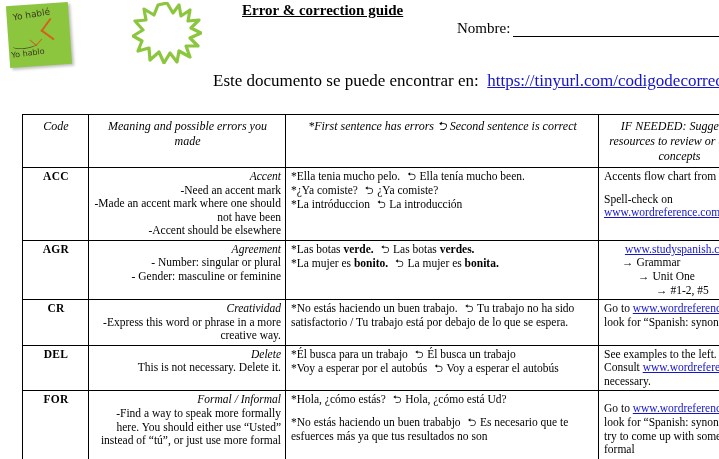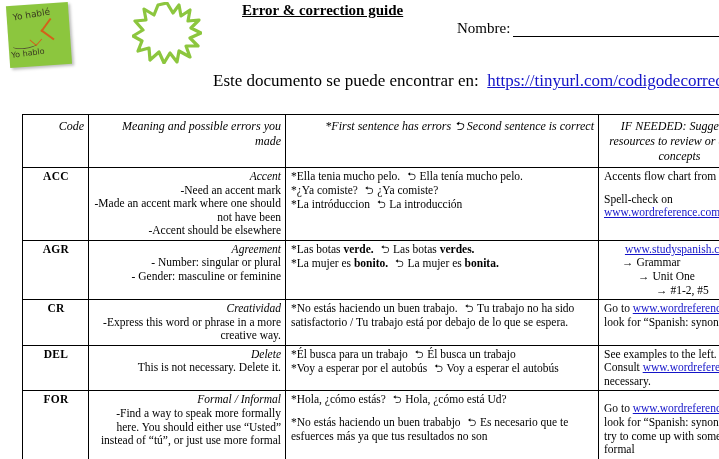--- a/index.html
+++ b/index.html
@@ -144,21 +144,21 @@
     font-size: 11.5px;
     line-height: 1.18;
   }
   .col-code  { width: 56px; }
   .col-mean  { width: 187px; text-align: right; }
   .col-ex    { width: 303px; }
   .col-ref   { width: 151px; }
 
   
   .thead td {
-    text-align: right;
+    text-align: center;
     font-style: italic;
     font-size: 12px;
     padding-top: 4px;
     padding-bottom: 3px;
     line-height: 1.25;
   }
   .thead td.col-ref { text-align: center; }
 
   
   .code-cell {
@@ -229,21 +229,21 @@
     </tr>
   <tr>
         <td class="col-code code-cell">ACC</td>
         <td class="col-mean">
           <div class="term">Accent</div>
           <div>-Need an accent mark</div>
           <div>-Made an accent mark where one should not have been</div>
           <div>-Accent should be elsewhere</div>
         </td>
         <td class="col-ex">
-          <div><span>*Ella tenia mucho pelo.</span><span class="arrow-ret">&nbsp; ⮌ </span><span>Ella tenía mucho pelo.</span></div>
+          <div><span>*Ella tenia mucho pelo.</span><span class="arrow-ret">&nbsp; ⮌ </span><span>Ella tenía mucho been.</span></div>
           <div><span>*¿Ya comiste?</span><span class="arrow-ret">&nbsp; ⮌ </span><span>¿Ya comiste?</span></div>
           <div><span>*La intróduccion</span><span class="arrow-ret">&nbsp; ⮌ </span><span>La introducción</span></div>
         </td>
         <td class="col-ref">
           <div class="nowrap-clip"><span>Accents flow chart from S</span></div>
           <div class="blank-line"></div>
           <div class="nowrap-clip"><span>Spell-check on</span></div>
           <div class="nowrap-clip"><a class="link" href="#">www.wordreference.com</a></div>
         </td>
       </tr>

